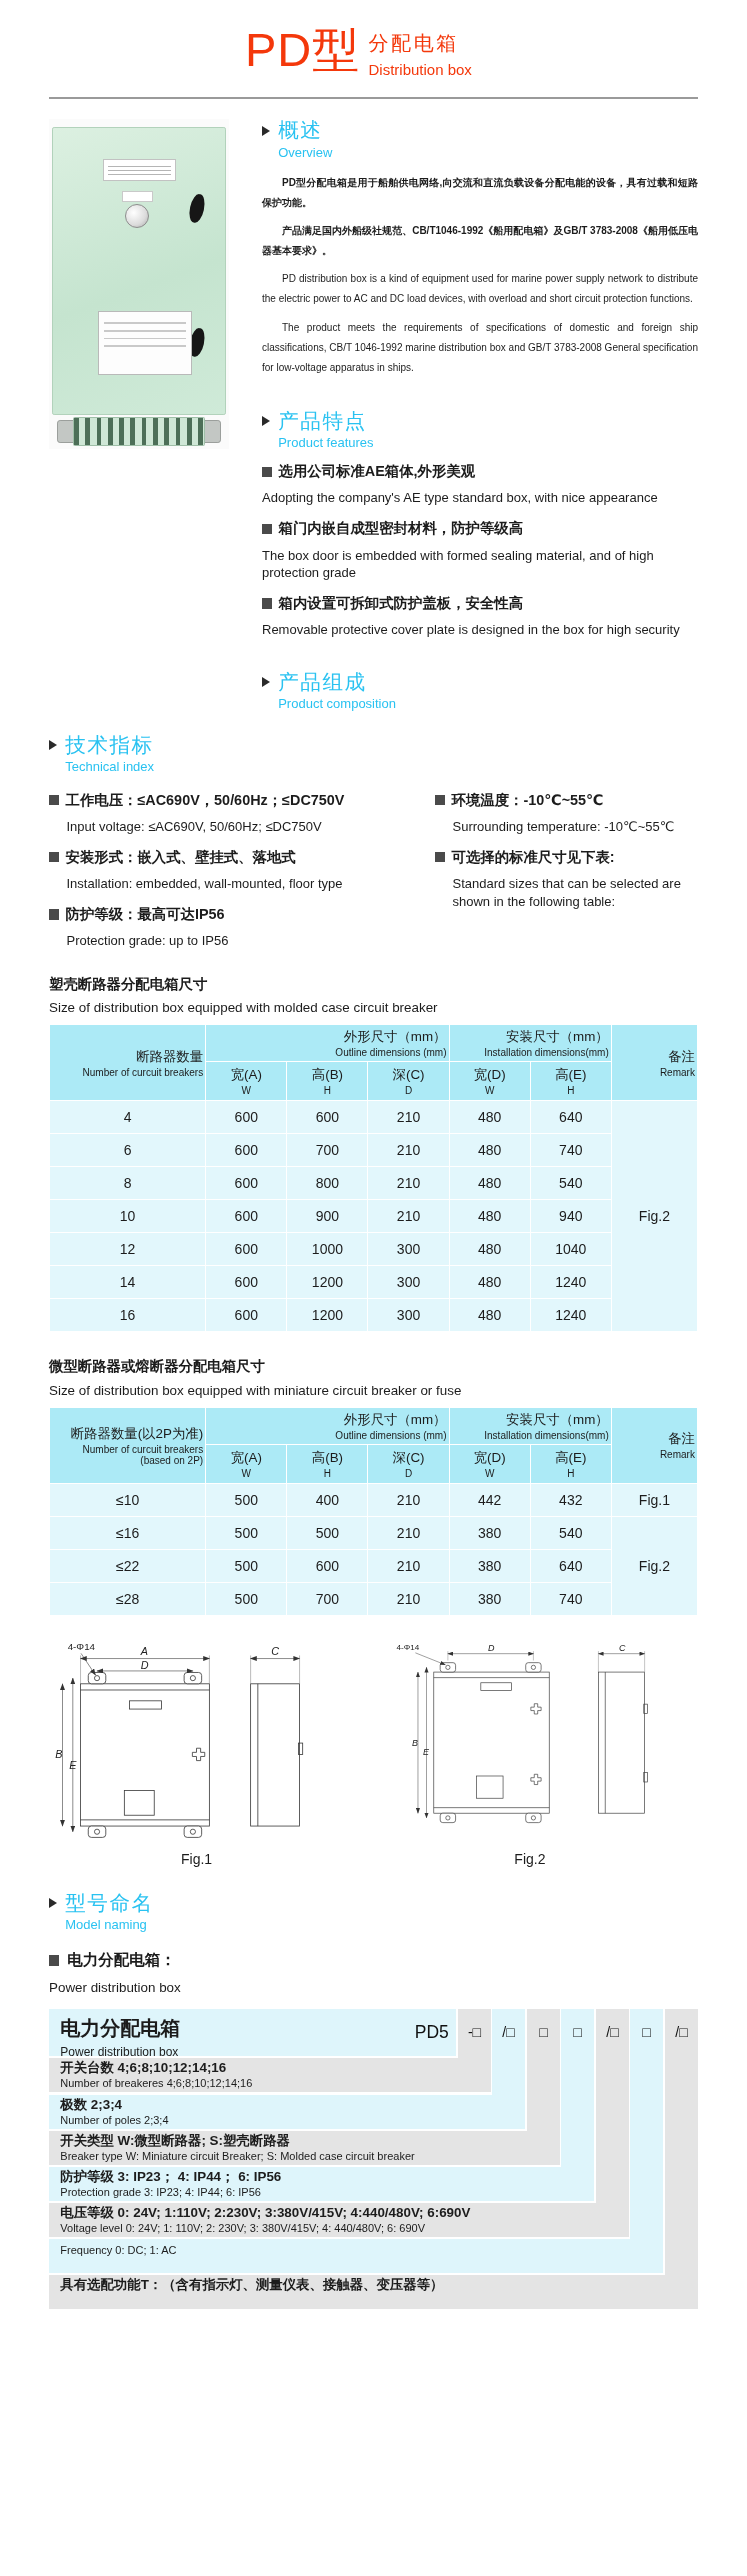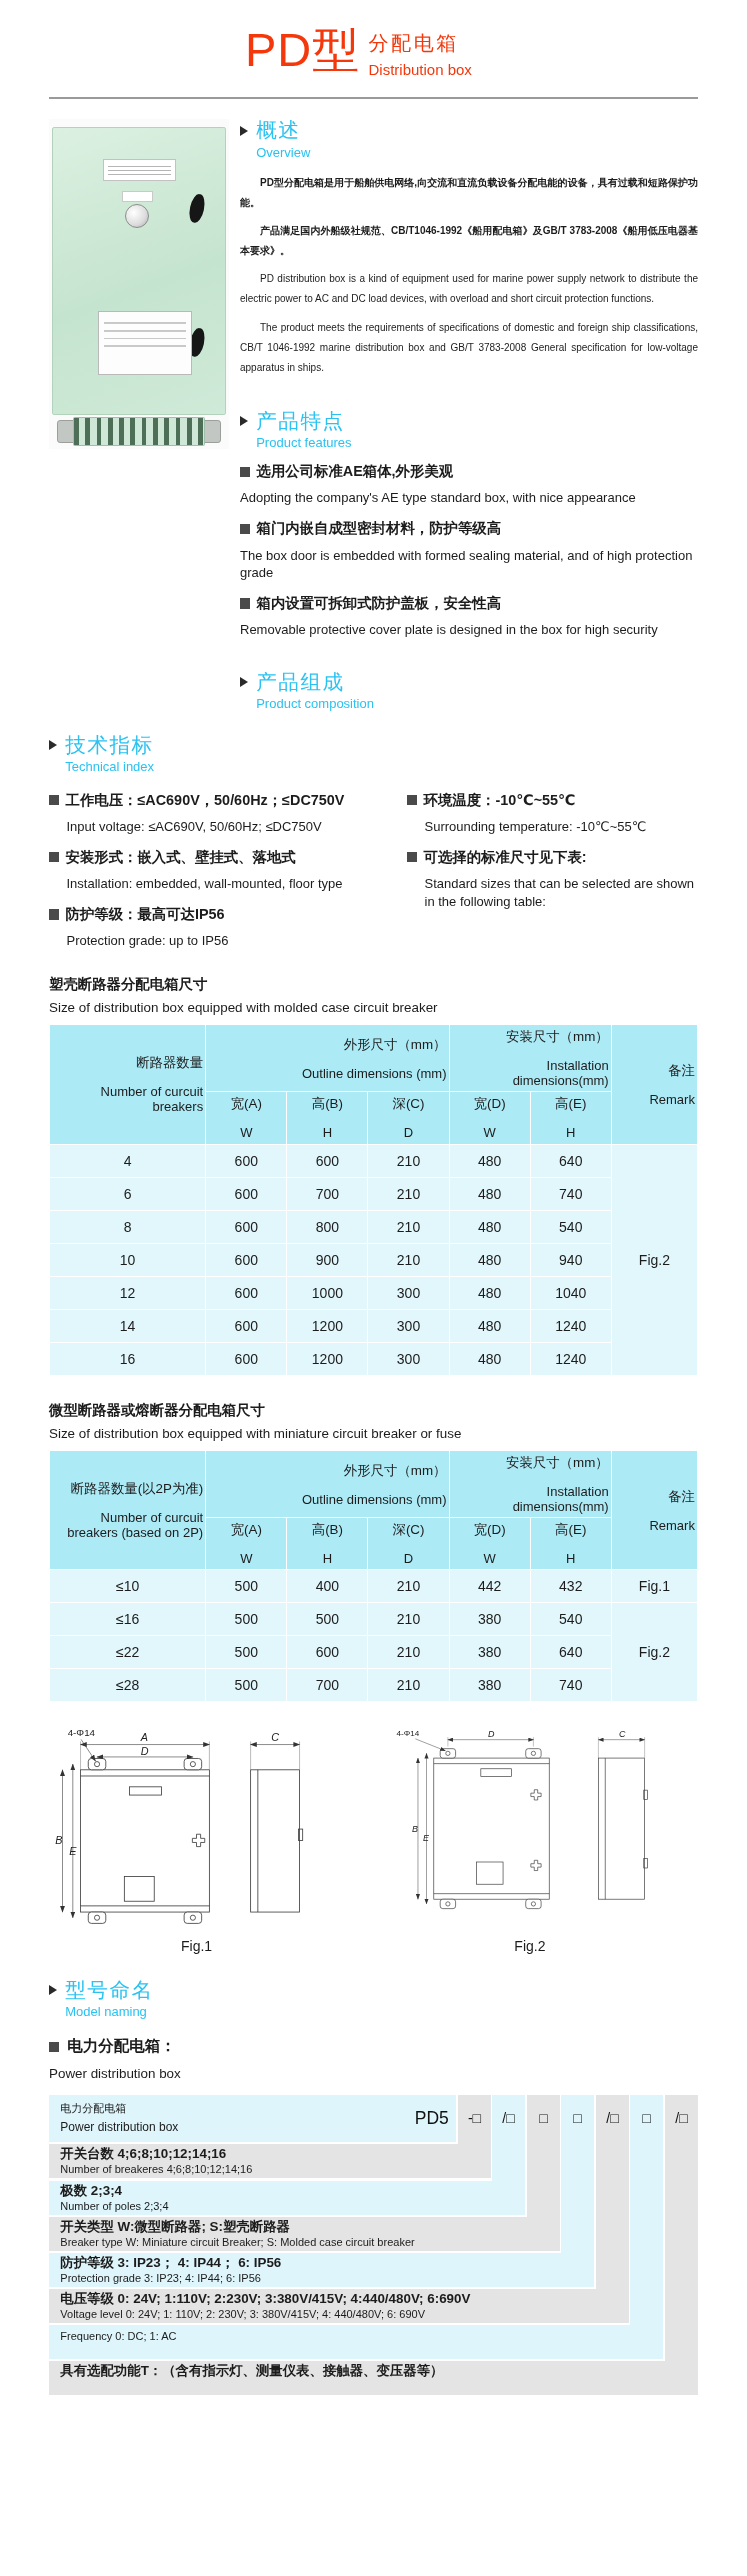--- a/index.html
+++ b/index.html
@@ -20,21 +20,21 @@
   .t-right{display:flex;flex-direction:column;margin-left:8.2px;padding-top:4.1px;}
   .t-cn{font-size:20px;color:var(--red);letter-spacing:2.6px;}
   .t-en{font-size:15px;color:var(--red);margin-top:3.6px;}
   .rule{height:1.5px;background:#9a9a9a;margin-top:19.6px;}
   
   .sec-heading{display:flex;gap:8.2px;}
   .tri{width:0;height:0;border-left:8.8px solid #2a2a2a;border-top:5.7px solid transparent;border-bottom:5.7px solid transparent;margin-top:6.2px;flex:none;}
   .sh-cn{font-size:20.6px;color:var(--cyan);letter-spacing:1.5px;line-height:1.1;}
   .sh-en{font-size:13px;color:var(--cyan);margin-top:2.6px;}
   
-  .two-col{display:flex;gap:11px;margin-top:20.6px;}
+  .two-col{display:flex;gap:33px;margin-top:20.6px;}
   .photo{width:180px;height:330px;flex:none;position:relative;background:#fbfbfb;}
   .cab{position:absolute;left:3.1px;right:3.1px;top:7.2px;bottom:34px;background:linear-gradient(160deg,#dcf0e1,#c5e4cf 55%,#cfead8);border:0.5px solid #b2d2bb;border-radius:2.1px;}
   .lbl1{position:absolute;left:29%;top:11%;width:73px;height:21.6px;background:#fff;border:0.5px solid #c2c2c2;padding:3.1px 4.1px;}
   .tline{display:block;height:1.5px;background:#b5b5b5;margin-top:2.6px;}
   .lbl2{position:absolute;left:40%;top:22%;width:31px;height:11.3px;background:#fff;border:0.5px solid #c9c9c9;}
   .knob{position:absolute;left:42%;top:26.5%;width:24px;height:24px;border-radius:50%;background:radial-gradient(circle at 35% 35%,#ffffff,#dcdcdc 60%,#a8a8a8);border:1px solid #8d8d8d;}
   .latch{position:absolute;width:14.4px;height:29px;background:#161616;border-radius:46%/50%;right:12%;transform:rotate(12deg);}
   .latch.top{top:23%;}
   .latch.bot{top:70%;}
   .plate{position:absolute;left:26%;top:64%;width:94px;height:64px;background:#fdfdfd;border:0.5px solid #b9b9b9;padding:4.1px 5.2px;}
@@ -46,49 +46,49 @@
   .ov-text{margin-top:13.4px;font-size:10px;line-height:2.0;text-align:justify;}
   .para{margin:0 0 8.2px;text-indent:2em;}
   .para.cn{font-weight:600;}
   
   .f-item{margin-top:12.4px;}
   .f-cn{font-size:14.4px;font-weight:600;display:flex;align-items:center;gap:6.2px;}
   .sq{width:10.3px;height:10.3px;background:#4a4a4a;flex:none;}
   .f-en{font-size:13px;margin-top:8.2px;line-height:1.35;}
   .tech .f-en{padding-left:17.5px;}
   .sec-block{margin-top:32px;}
-  .tech-grid{display:grid;grid-template-columns:358px 1fr;column-gap:0;margin-top:4.1px;}
+  .tech-grid{display:grid;grid-template-columns:358px 1fr;column-gap:28px;margin-top:4.1px;}
   
   .tbl-title-cn{font-size:14.4px;font-weight:600;margin-top:25px;}
   .tbl-title-en{font-size:13.4px;margin-top:6.2px;}
   table.dim-table{border-collapse:separate;border-spacing:1.5px;width:649px;table-layout:fixed;margin-top:9.3px;background:#fff;}
   .dim-table th{background:var(--tblhead);font-weight:normal;padding:3.1px 2.1px;}
   .dim-table .th-cn{font-size:13.4px;}
-  .dim-table .th-en{font-size:13px;margin-top:12px;}
+  .dim-table .th-en{font-size:10px;margin-top:1px;}
   .dim-table thead tr:first-child th{height:30px;text-align:right;}
   .dim-table thead tr:last-child th{height:38px;}
   .dim-table td{background:var(--tblcell);font-size:14px;text-align:center;vertical-align:middle;height:32px;}
   .dim-table th{text-align:center;vertical-align:middle;}
   
   .figs{display:flex;justify-content:space-between;margin-top:24px;padding:0 3.1px;}
   figure{margin:0;text-align:center;}
   .ln{fill:none;stroke:#3c3c3c;stroke-width:1.6;}
   .lnf{fill:#fff;stroke:#3c3c3c;stroke-width:1.6;}
   .wit{stroke:#777;stroke-width:1;}
   .dim{stroke:#444;stroke-width:1.2;}
   .dtx{font-size:21px;font-style:italic;fill:#222;}
   .atx{font-size:19px;fill:#222;}
   figcaption{font-size:14px;margin-top:8.2px;}
   
   .m-label{margin-top:17.5px;}
   .m-label .f-en{padding-left:0;font-size:13.4px;}
   .m-label .f-cn{font-size:15.5px;gap:8px;}
   .stair{position:relative;width:649px;margin-top:11.3px;height:300px;}
   .sband{position:absolute;left:0;top:0;width:407px;height:47px;background:var(--scyan);padding:6.2px 0 0 11.3px;}
-  .sb-cn{font-size:11px;font-weight:400;}
+  .sb-cn{font-size:20px;font-weight:700;}
   .sb-en{font-size:12px;margin-top:3.6px;}
   .sb-model{position:absolute;right:7.2px;top:50%;transform:translateY(-50%);font-size:17.5px;color:#111;}
   .stripe{position:absolute;top:0;}
   .stripe .bx{display:block;text-align:center;margin-top:15.5px;font-size:14px;color:#111;}
   .g{background:var(--sgray);}
   .c{background:var(--scyan);}
   .srow{position:absolute;left:0;height:34px;padding:3.1px 0 0 11.3px;overflow:visible;white-space:nowrap;}
   .sr-cn{font-size:13.4px;font-weight:600;line-height:14.4px;}
   .sr-en{font-size:11px;line-height:13.4px;margin-top:2.1px;}
 </style>

